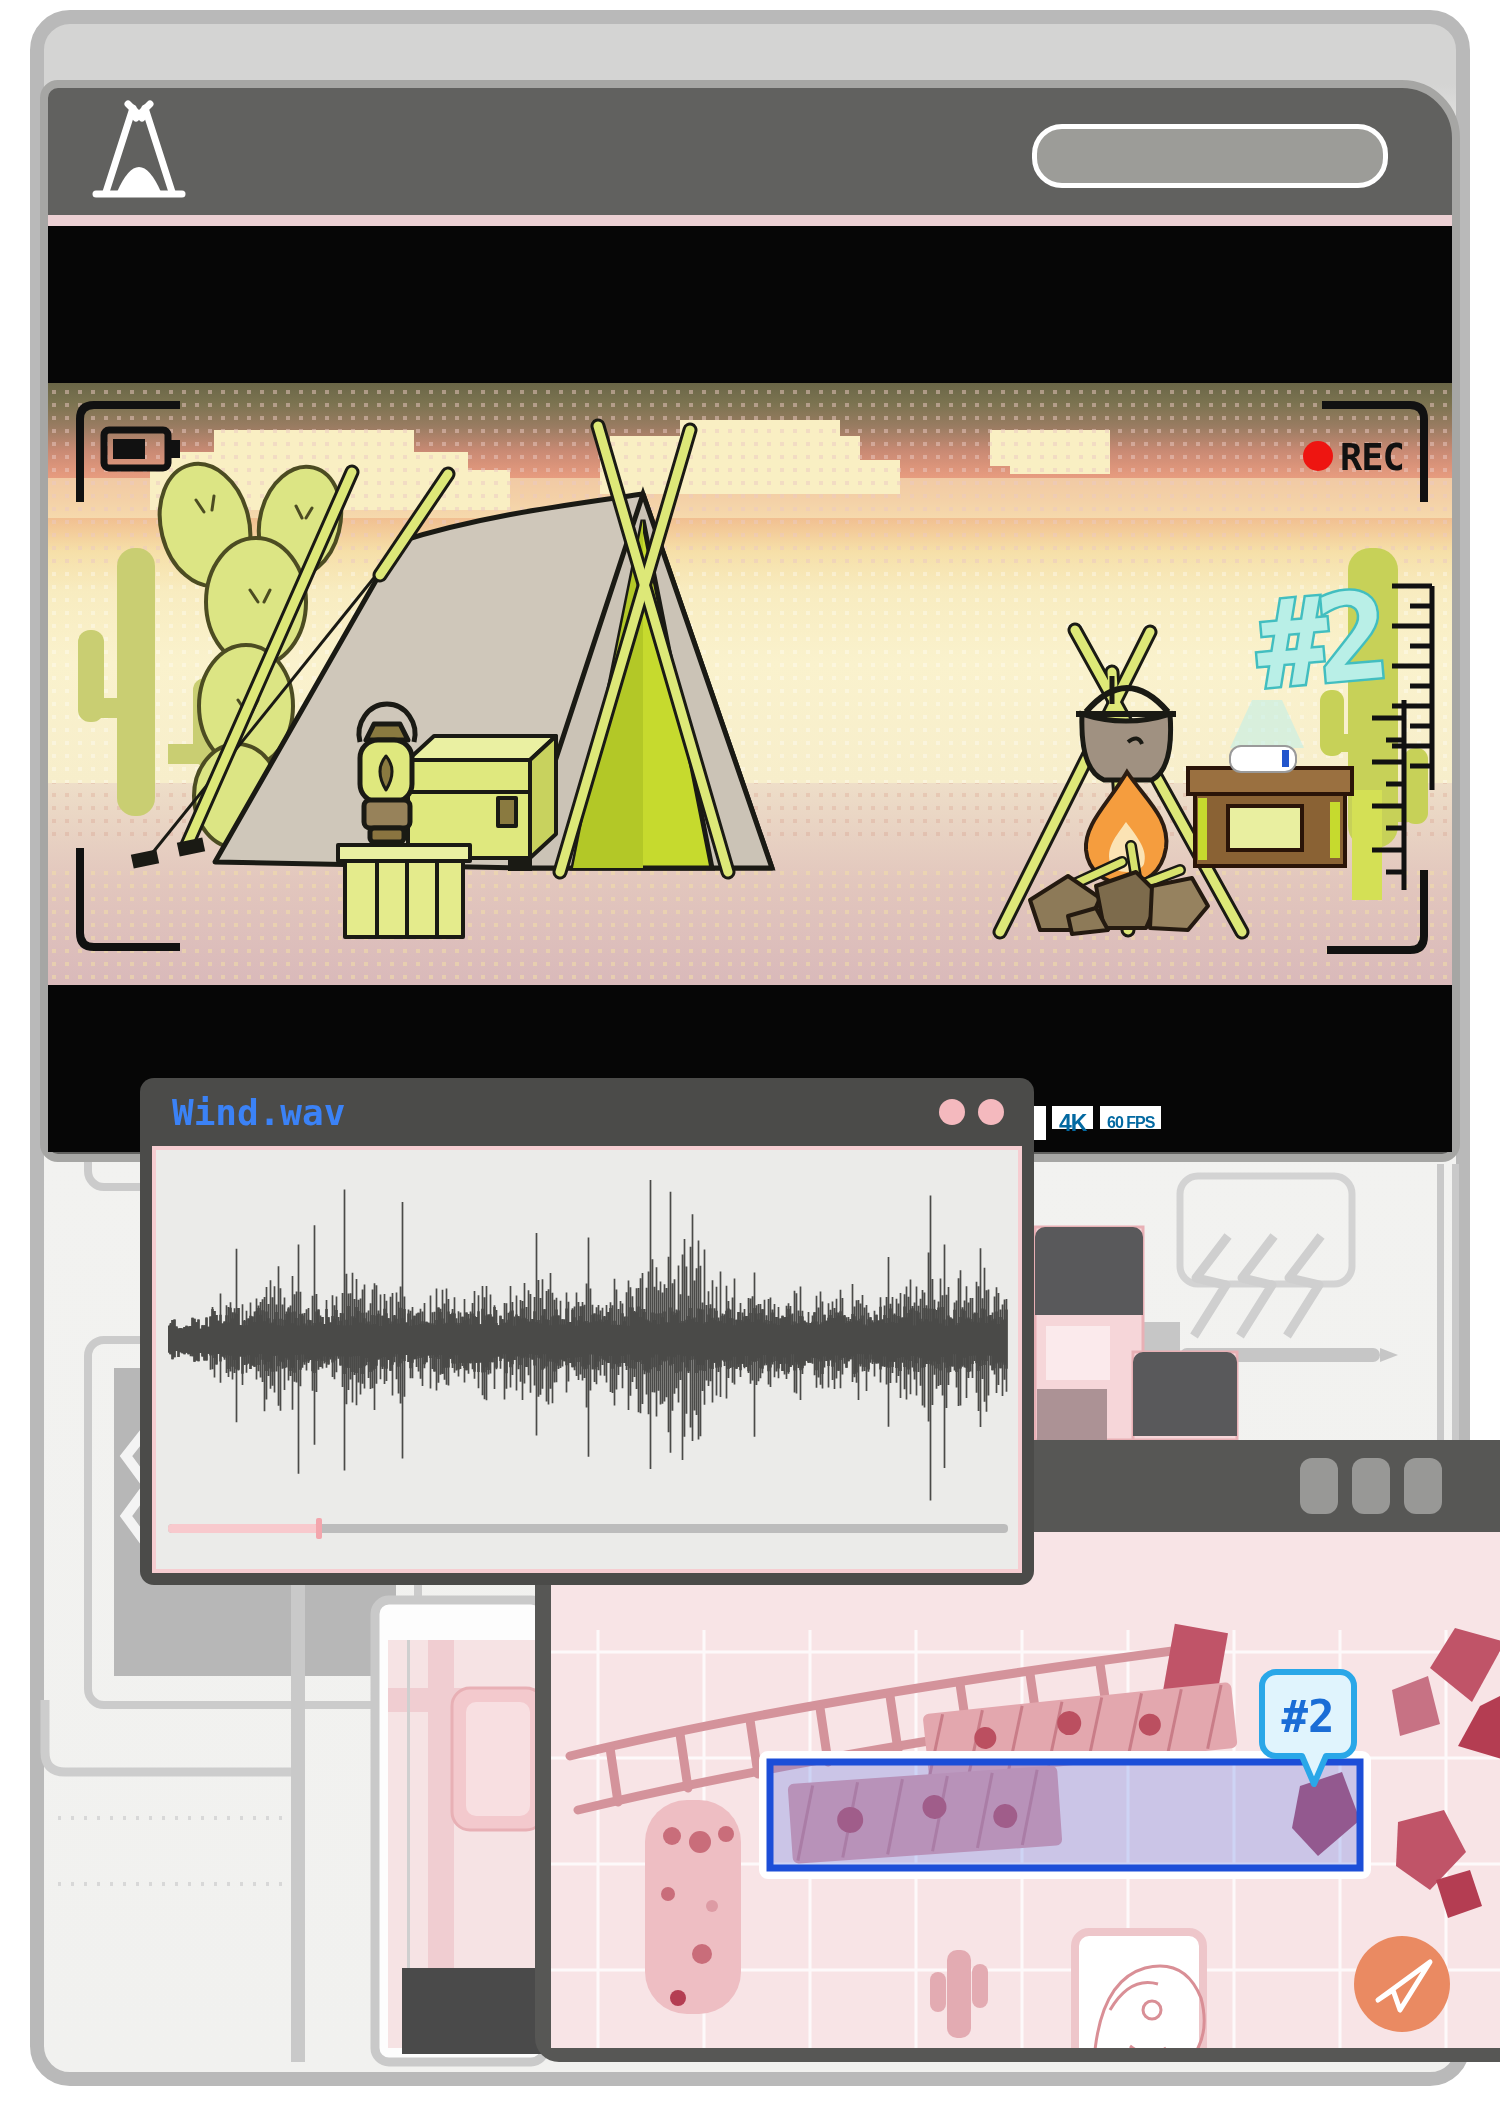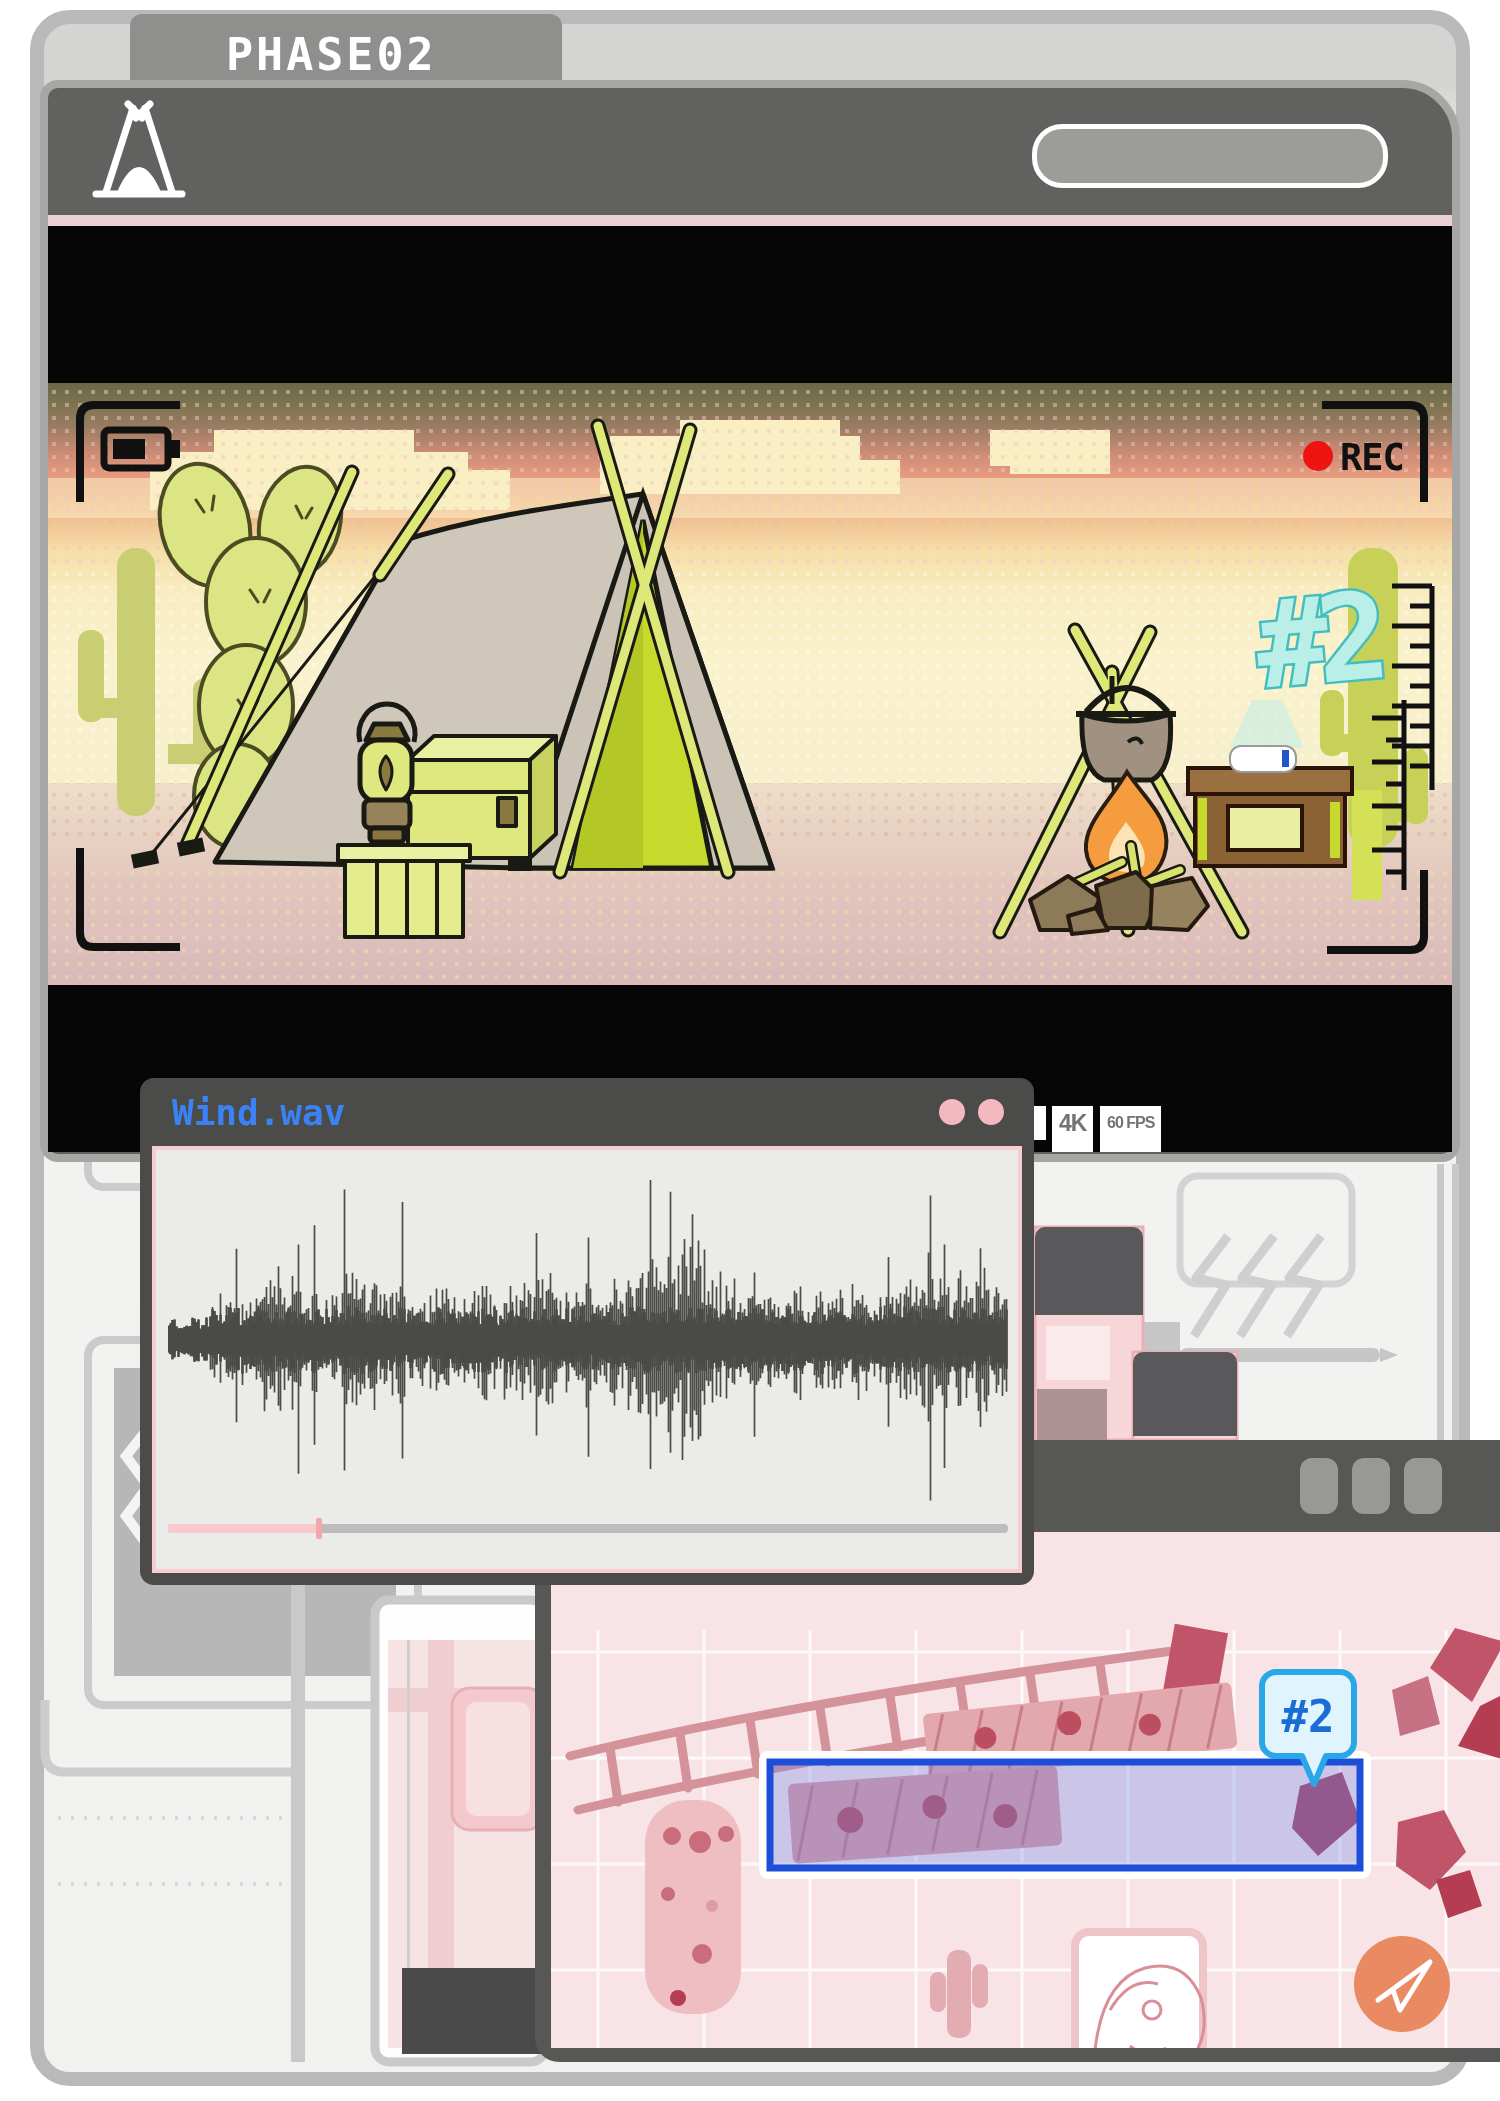--- a/index.html
+++ b/index.html
@@ -10,22 +10,22 @@
   #page{left:30px;top:10px;width:1440px;height:2076px;border:14px solid #b9b9b9;border-radius:40px;
         box-sizing:border-box;background:linear-gradient(#d4d4d3 0px,#d4d4d3 60px,#f3f3f1 150px,#f1f1ef 100%);}
   #phase-tab{left:130px;top:14px;width:432px;height:72px;background:#8f8f8d;border-radius:12px 12px 0 0;}
   #phase-tab span{position:absolute;left:96px;top:14px;font-size:45px;color:#fff;letter-spacing:3px;}
   #cam-window{left:40px;top:80px;width:1420px;height:1082px;box-sizing:border-box;background:#61615f;
               border:8px solid #a6a6a4;border-radius:18px 58px 18px 18px;}
   #cam-title{left:198px;top:108px;font-size:58px;color:#fff;letter-spacing:2px;}
   #cam-pill{left:1032px;top:124px;width:356px;height:64px;background:#9c9c98;border:5px solid #fff;border-radius:30px;box-sizing:border-box;}
   #cam-pinkline{left:48px;top:215px;width:1404px;height:11px;background:#ecd0d3;}
   #cam-black{left:48px;top:226px;width:1404px;height:926px;background:#060606;}
-  .badge{position:absolute;background:#fff;color:#737373;font-family:"Liberation Sans",sans-serif;
-         font-weight:bold;height:46px;line-height:34px;padding:0 7px;font-size:23px;letter-spacing:-1px;}
+  .badge{position:absolute;background:#fff;color:#0369a1;font-family:"Liberation Sans",sans-serif;
+         font-weight:bold;height:23px;line-height:34px;padding:0 7px;font-size:23px;letter-spacing:-1px;}
   #wav-window{left:140px;top:1078px;width:894px;height:507px;background:#4b4b49;border-radius:14px;}
   #wav-title{left:172px;top:1092px;font-size:36px;color:#3b82f6;}
   .wav-dot{position:absolute;width:26px;height:26px;border-radius:50%;background:#f4b9be;top:1099px;}
   #wav-content{left:152px;top:1146px;width:870px;height:427px;background:#ebebe9;border:4px solid #f6cdd1;box-sizing:border-box;}
   #progress-track{left:168px;top:1524px;width:840px;height:9px;background:#bcbcbc;border-radius:4px;}
   #progress-played{left:168px;top:1524px;width:151px;height:9px;background:#f8c9cd;border-radius:4px;}
   #progress-tick{left:316px;top:1518px;width:6px;height:21px;background:#f3a6ad;border-radius:2px;}
   #num01{left:92px;top:1900px;font-size:152px;color:#b2b2b2;letter-spacing:8px;}
   svg text{font-family:"DejaVu Sans Mono",monospace;}
 </style>
@@ -84,23 +84,20 @@
       <rect x="428" y="1640" width="26" height="408" fill="#f0cdd1"></rect>
       <rect x="388" y="1688" width="147" height="24" fill="#f0cdd1"></rect>
       <rect x="407" y="1640" width="3" height="408" fill="#cfcfcf"></rect>
       <rect x="452" y="1688" width="92" height="142" rx="18" fill="#f3c9cd" stroke="#e8b0b5" stroke-width="3"></rect>
       <rect x="466" y="1702" width="64" height="114" rx="10" fill="#f8dfe1"></rect>
       <rect x="402" y="1968" width="140" height="86" fill="#4a4a4a"></rect>
     </g>
   </svg>
 
 
-  <div id="phase-tab" class="abs">
-    <span class="pxt">PHASE02</span>
-  </div>
 
   <div id="cam-window" class="abs"></div>
   <svg class="abs" style="left:84px;top:96px" width="110" height="110" viewBox="0 0 110 110">
     <g stroke="#fff" stroke-width="7" fill="none" stroke-linecap="round">
       <line x1="12" y1="98" x2="98" y2="98"></line>
       <line x1="49" y1="12" x2="22" y2="96"></line>
       <line x1="61" y1="12" x2="88" y2="96"></line>
       <line x1="44" y1="8" x2="58" y2="22"></line>
       <line x1="66" y1="8" x2="52" y2="22"></line>
     </g>

